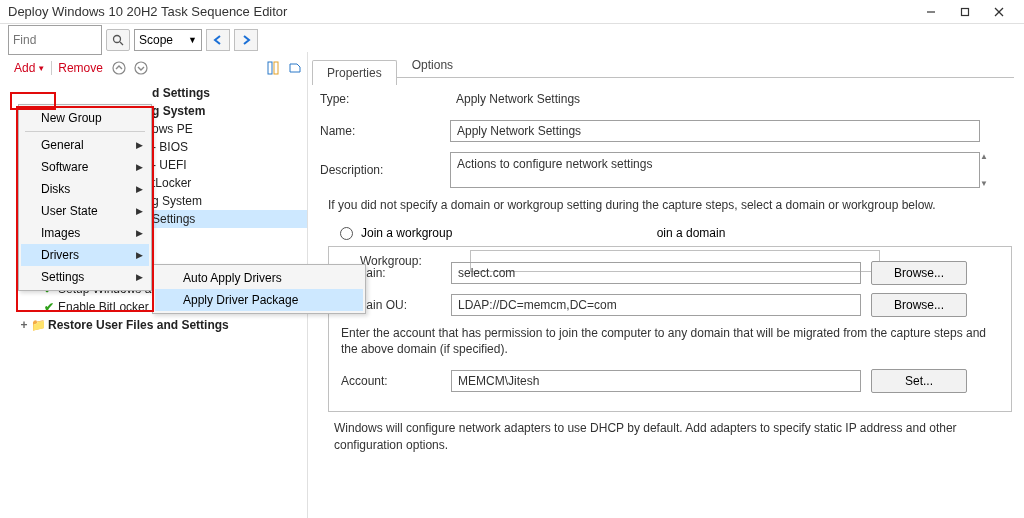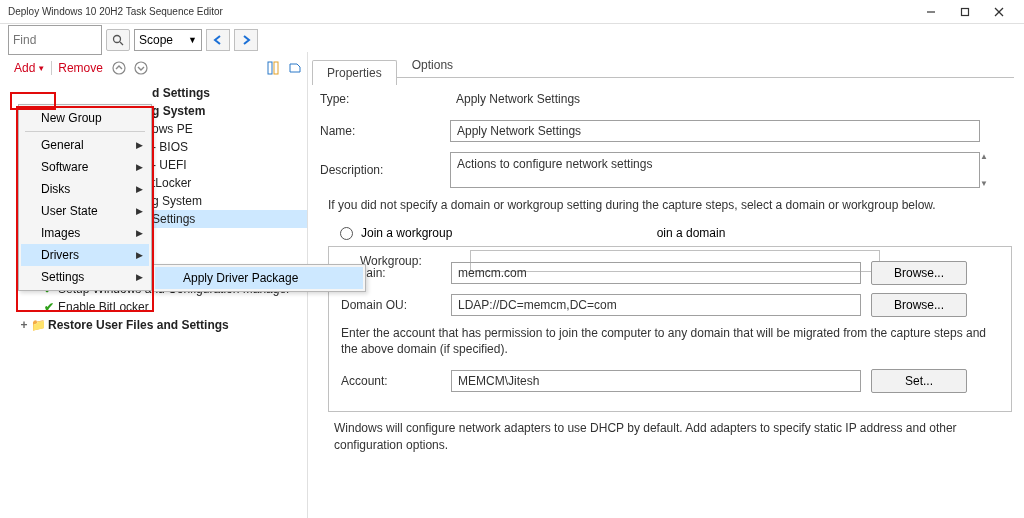--- a/index.html
+++ b/index.html
@@ -1,19 +1,19 @@
 <!DOCTYPE html>
 <html><head>
 <meta charset="utf-8">
 <style>
 * { box-sizing: border-box; margin: 0; padding: 0; font-family: 'Segoe UI', Tahoma, sans-serif; font-size: 12px; }
 body { background: #fff; width: 1024px; height: 518px; overflow: hidden; position: relative; }
 
 .titlebar { height: 24px; display: flex; align-items: center; padding: 0 8px; border-bottom: 1px solid #e0e0e0; }
-.titlebar .title { flex: 1; color: #333; font-size: 10px; }
+.titlebar .title { flex: 1; color: #333; font-size: 13px; }
 .win-btns { display: flex; gap: 0; }
 .win-btn { width: 34px; height: 22px; display: flex; align-items: center; justify-content: center; cursor: pointer; }
 .win-btn svg { width: 10px; height: 10px; }
 
 .toolbar { height: 28px; display: flex; align-items: center; padding: 4px 8px 0 8px; gap: 4px; }
 .find-box { width: 94px; height: 30px; border: 1px solid #a0a0a0; padding: 0 4px; color: #888; }
 .icon-btn { width: 24px; height: 22px; border: 1px solid #bfbfbf; background: #f5f5f5; display: flex; align-items: center; justify-content: center; cursor: pointer; border-radius: 2px; }
 .scope-sel { width: 68px; height: 22px; border: 1px solid #a0a0a0; padding: 0 4px; display: flex; align-items: center; justify-content: space-between; }
 .nav-arrow { width: 24px; height: 22px; border: 1px solid #bfbfbf; background: #f5f5f5; display: flex; align-items: center; justify-content: center; cursor: pointer; }
 
@@ -231,21 +231,21 @@
         <div class="field2 grey"></div>
       </div>
 
       <div class="radio-row" style="margin-left:60px; margin-top:-64px; visibility:hidden;"></div>
 
       <div style="margin-left:48px; margin-bottom:6px;text-align:center;">oin a domain</div>
 
       <div class="fieldset">
         <div class="sub-row">
           <label>Domain:</label>
-          <div class="field2">memcm.com</div>
+          <div class="field2">select.com</div>
           <div class="btn">Browse...</div>
         </div>
         <div class="sub-row">
           <label>Domain OU:</label>
           <div class="field2">LDAP://DC=memcm,DC=com</div>
           <div class="btn">Browse...</div>
         </div>
         <div class="descnote">Enter the account that has permission to join the computer to any domain that will be migrated from the capture steps and the above domain (if specified).</div>
         <div class="sub-row">
           <label>Account:</label>
@@ -288,19 +288,22 @@
       <span>Drivers</span>
       <span class="ctx-arrow">▶</span>
     </div>
   <div class="ctx-item">
       <span>Settings</span>
       <span class="ctx-arrow">▶</span>
     </div>
 </div>
 
 <div class="sub-menu">
+  <div class="sub-item">
+      <span>Auto Apply Drivers</span>
+    </div>
   <div class="sub-item highlight">
       <span>Apply Driver Package</span>
     </div>
 </div>
 
 <div class="red-box1"></div>
 <div class="red-box2"></div>
 
 </body></html>

